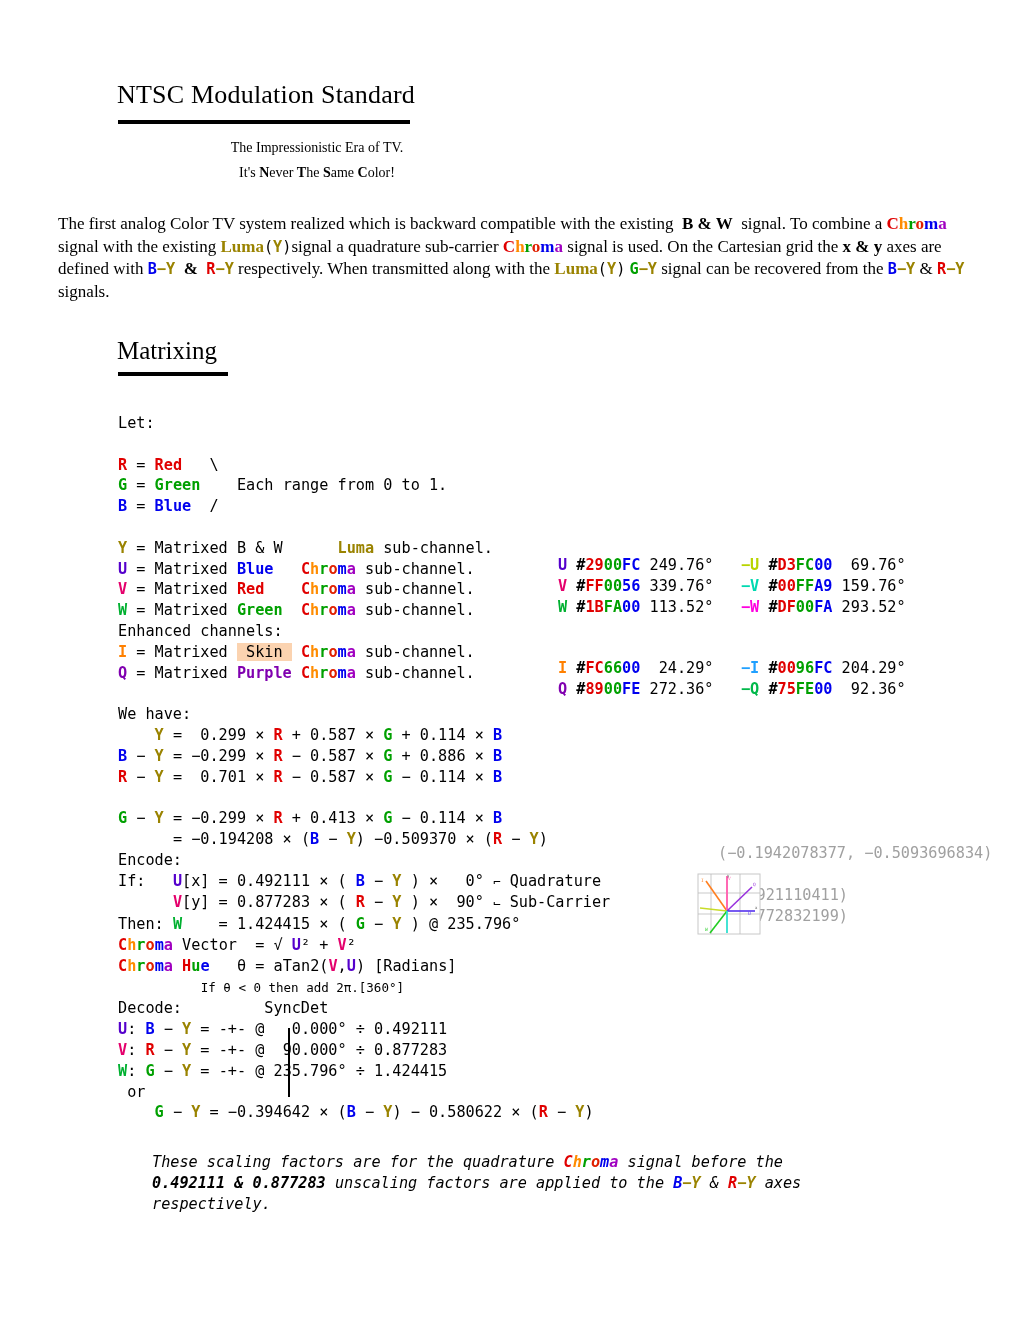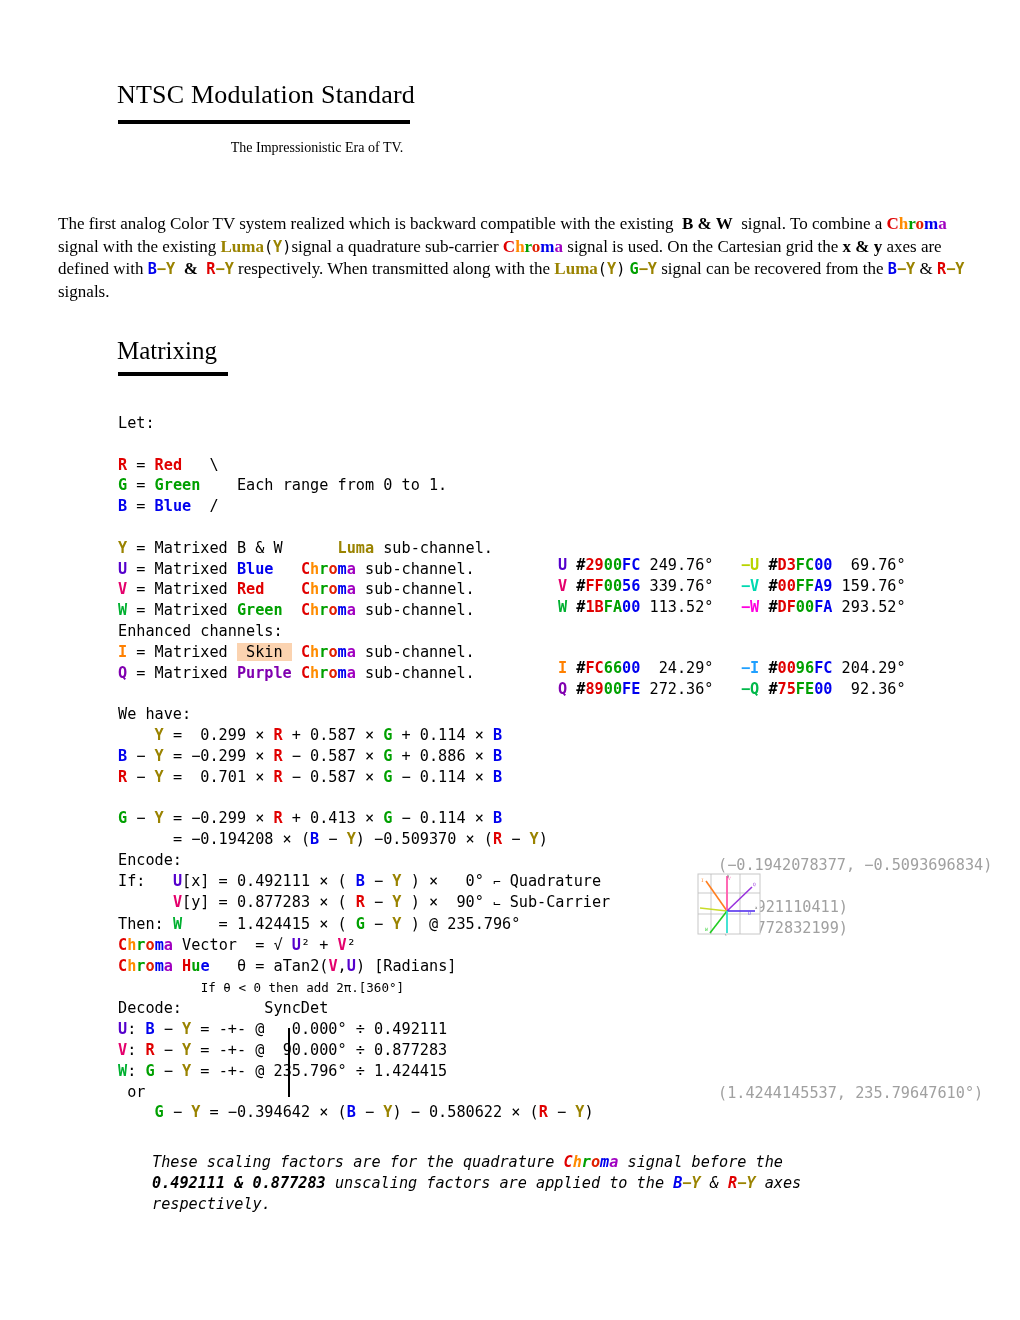--- a/index.html
+++ b/index.html
@@ -83,21 +83,21 @@
   .cI  { color:#ff8000; font-weight:700; }
   .cQ  { color:#8000b0; font-weight:700; }
   .cnU { color:#b8d400; font-weight:700; }
   .cnV { color:#00d9b0; font-weight:700; }
   .cnW { color:#ff00e0; font-weight:700; }
   .cnI { color:#20a0ff; font-weight:700; }
   .cnQ { color:#00b84a; font-weight:700; }
   .cLuma { color:#9a8300; font-weight:700; }
   .cPurple { color:#8000b0; font-weight:700; }
   .cSkin { background:#fbd3b0; color:#000; }
-  .grey { color:#a0a0a0;margin-top:12px; }
+  .grey { color:#a0a0a0; }
   .plain { color:#000; font-weight:400; }
 
   
   .chroma span { font-weight:700; }
   .ch1 { color:#e00000; }  
   .ch2 { color:#ff8c00; }  
   .ch3 { color:#00a000; }  
   .ch4 { color:#e02000; }  
   .ch5 { color:#0000ee; }  
   .ch6 { color:#a000c0; }  
@@ -130,20 +130,21 @@
 </head>
 <body>
 
 <div class="page">
 
   <div class="title-h1">NTSC Modulation Standard</div>
   <div class="rule-h1"></div>
 
   <div class="subtitle">
     <div>The Impressionistic Era of TV.</div>
+    <div><span id="sub2">It's <b>N</b>ever <b>T</b>he <b>S</b>ame <b>C</b>olor!</span></div>
   </div>
 
   <div class="intro"><span id="intro-html">The first analog Color TV system realized which is backward compatible with the existing <b>&nbsp;B &amp; W&nbsp;</b> signal. To combine a <span class="chroma"><span class="ch1">C</span><span class="ch2">h</span><span class="ch3">r</span><span class="ch4">o</span><span class="ch5">m</span><span class="ch6">a</span></span> signal with the existing <span class="cLuma">Luma</span><span class="mono" style="position:static">(<span class="cY">Y</span>)</span>signal a quadrature sub-carrier <span class="chroma"><span class="ch1">C</span><span class="ch2">h</span><span class="ch3">r</span><span class="ch4">o</span><span class="ch5">m</span><span class="ch6">a</span></span> signal is used. On the Cartesian grid the <b>x &amp; y</b> axes are defined with <span class="mono" style="position:static"><span class="cB">B</span><span class="cY">−Y</span></span>&nbsp; <b>&amp;</b>&nbsp; <span class="mono" style="position:static"><span class="cR">R</span><span class="cY">−Y</span></span> respectively. When transmitted along with the <span class="cLuma">Luma</span><span class="mono" style="position:static">(<span class="cY">Y</span>)</span> <span class="mono" style="position:static"><span class="cG">G</span><span class="cY">−Y</span></span> signal can be recovered from the <span class="mono" style="position:static"><span class="cB">B</span><span class="cY">−Y</span></span> &amp; <span class="mono" style="position:static"><span class="cR">R</span><span class="cY">−Y</span></span> signals.</span></div>
 
   <div class="title-h2">Matrixing</div>
   <div class="rule-h2"></div>
 
   <div class="mono code-left"><span id="code-left"><span>Let:</span>
 
 <span class="cR">R</span> <span class="plain">= </span><span class="cR">Red</span>   <span class="plain">\</span>
@@ -181,21 +182,20 @@
 
   <div class="mono code-right"><span id="code-right"><span class="cU">U</span> <span class="hash">#</span><span class="hxR">29</span><span class="hxG">00</span><span class="hxB">FC</span><span class="plain"> 249.76°   </span><span class="cnU">−U</span> <span class="hash">#</span><span class="hxR">D3</span><span class="hxG">FC</span><span class="hxB">00</span><span class="plain">  69.76°</span>
 <span class="cV">V</span> <span class="hash">#</span><span class="hxR">FF</span><span class="hxG">00</span><span class="hxB">56</span><span class="plain"> 339.76°   </span><span class="cnV">−V</span> <span class="hash">#</span><span class="hxR">00</span><span class="hxG">FF</span><span class="hxB">A9</span><span class="plain"> 159.76°</span>
 <span class="cW">W</span> <span class="hash">#</span><span class="hxR">1B</span><span class="hxG">FA</span><span class="hxB">00</span><span class="plain"> 113.52°   </span><span class="cnW">−W</span> <span class="hash">#</span><span class="hxR">DF</span><span class="hxG">00</span><span class="hxB">FA</span><span class="plain"> 293.52°</span></span></div>
   <div class="mono code-iq"><span id="code-iq"><span class="cI">I</span> <span class="hash">#</span><span class="hxR">FC</span><span class="hxG">66</span><span class="hxB">00</span><span class="plain">  24.29°   </span><span class="cnI">−I</span> <span class="hash">#</span><span class="hxR">00</span><span class="hxG">96</span><span class="hxB">FC</span><span class="plain"> 204.29°</span>
 <span class="cQ">Q</span> <span class="hash">#</span><span class="hxR">89</span><span class="hxG">00</span><span class="hxB">FE</span><span class="plain"> 272.36°   </span><span class="cnQ">−Q</span> <span class="hash">#</span><span class="hxR">75</span><span class="hxG">FE</span><span class="hxB">00</span><span class="plain">  92.36°</span></span></div>
 
   <div class="mono code-grey1 grey">(−0.1942078377, −0.5093696834)</div>
   <div class="mono code-grey2 grey"><span id="code-grey2"><span>(0.4921110411)</span>
 <span>(0.8772832199)</span></span></div>
-  <div class="mono code-grey3 grey">(1.4244145537, 235.79647610°)</div>
 
   <div class="vbar"></div>
 
   <div class="vec-diagram">
     <svg width="64" height="62" viewBox="0 0 64 62">
       <rect x="1" y="1" width="62" height="60" fill="#ffffff" stroke="#c8c8c8" stroke-width="1"></rect>
       <line x1="1" y1="20" x2="63" y2="20" stroke="#bbbbbb" stroke-width="0.8"></line>
       <line x1="1" y1="41" x2="63" y2="41" stroke="#bbbbbb" stroke-width="0.8"></line>
       <line x1="14" y1="1" x2="14" y2="61" stroke="#bbbbbb" stroke-width="0.8"></line>
       <line x1="43" y1="1" x2="43" y2="61" stroke="#bbbbbb" stroke-width="0.8"></line>

